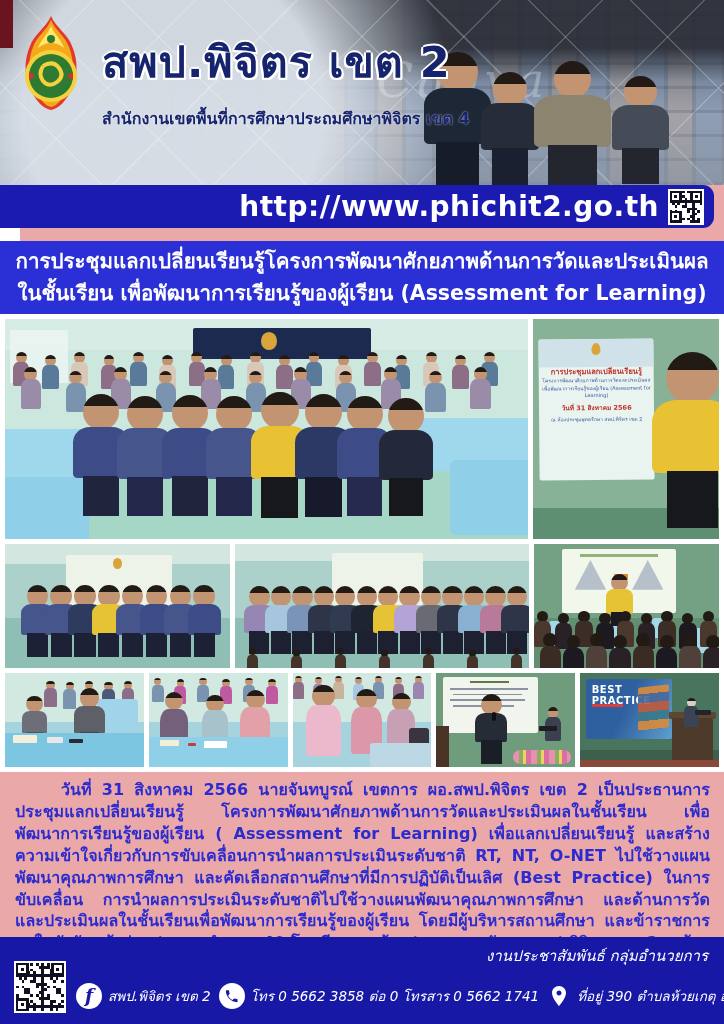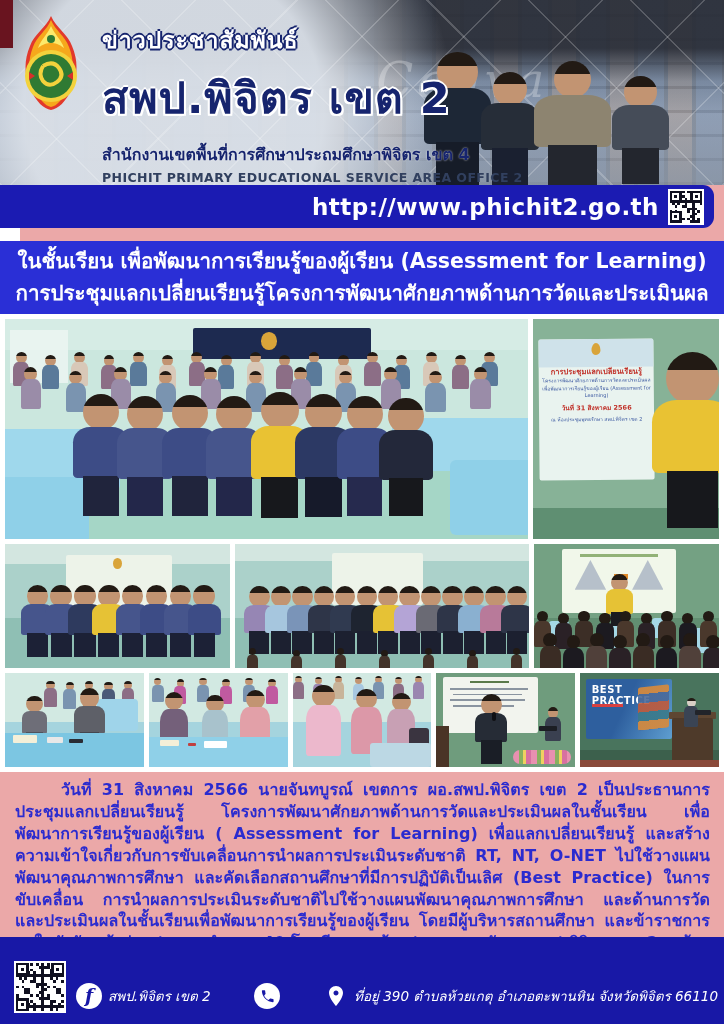--- a/index.html
+++ b/index.html
@@ -46,21 +46,21 @@
   .logo{position:absolute;left:16px;top:14px;z-index:3;}
 
   
   .date-bar{
     position:absolute;left:0;top:185px;width:714px;height:43px;
     background:#1b1bb2;border-radius:0 11px 11px 0;z-index:4;
   }
   .d-left{position:absolute;left:18px;top:0;height:100%;display:flex;align-items:center;
     color:#fff;font-size:19px;font-weight:500;}
   .d-right{position:absolute;right:10px;top:0;height:100%;display:flex;align-items:center;gap:9px;}
-  .url{color:#fff;font-size:23px;font-weight:bold;letter-spacing:.5px;}
+  .url{color:#fff;font-size:28px;font-weight:bold;letter-spacing:.5px;}
   .qr{background:#fff;padding:2px;position:relative;}
   .qr-sm{width:32px;height:32px;}
   .qr-lg{width:48px;height:48px;}
   .chip{position:absolute;left:0;top:228px;width:20px;height:13px;background:#fff;}
 
   
   .title-box{
     position:absolute;left:0;top:241px;width:724px;height:73px;background:#2a2fd6;
     display:flex;flex-direction:column;justify-content:center;align-items:center;z-index:2;
   }
@@ -163,24 +163,22 @@
       <path d="M35 2 C30 14 18 20 14 32 C8 46 8 60 14 74 C20 88 28 95 35 96 C42 95 50 88 56 74 C62 60 62 46 56 32 C52 20 40 14 35 2 Z" fill="#e2392b"></path>
       <path d="M35 6 C31 16 21 22 17 33 C12 45 12 60 17 72 C23 85 29 92 35 93 C41 92 47 85 53 72 C58 60 58 45 53 33 C49 22 39 16 35 6 Z" fill="#f6a81c"></path>
       <path d="M35 12 C32 20 25 25 22 34 C27 30 31 29 35 29 C39 29 43 30 48 34 C45 25 38 20 35 12 Z" fill="#fde96a"></path>
       <circle cx="35" cy="62" r="26" fill="#f3d23c"></circle>
       <circle cx="35" cy="62" r="22" fill="#2f7a33"></circle>
       <path d="M27 52 q10 -6 16 2 q6 8 -2 14 q-8 6 -14 -1 q-5 -7 0 -15" fill="none" stroke="#f3d23c" stroke-width="4"></path>
       <circle cx="35" cy="25" r="4" fill="#2f7a33"></circle>
       <path d="M13 58 l6 4 l-6 4 Z M57 58 l-6 4 l6 4 Z" fill="#d8302a"></path>
     </svg>
     <div class="h-text">
-      <div class="kicker">ข่าวประชาสัมพันธ์</div>
       <div class="orgname">สพป.พิจิตร เขต 2</div>
       <div class="sub-th">สำนักงานเขตพื้นที่การศึกษาประถมศึกษาพิจิตร เขต 4</div>
-      <div class="sub-en">PHICHIT PRIMARY EDUCATIONAL SERVICE AREA OFFICE 2</div>
     </div>
   </div>
 
   <div class="date-bar">
     <div class="d-right">
       <span class="url">http://www.phichit2.go.th</span>
       <div class="qr qr-sm" id="qr-top" style="display: grid; grid-template: repeat(13, 1fr) / repeat(13, 1fr);">
           <div style="background: rgb(16, 16, 32);"></div>
           <div style="background: rgb(255, 255, 255);"></div>
           <div style="background: rgb(255, 255, 255);"></div>
@@ -364,22 +362,22 @@
             <div class="abs" style="inset: 18%; background: rgb(255, 255, 255);">
               <div class="abs" style="inset: 30%; background: rgb(16, 16, 32);"></div>
             </div>
           </div>
         </div>
     </div>
   </div>
   <div class="chip"></div>
 
   <div class="title-box">
+    <div>การประชุมแลกเปลี่ยนเรียนรู้โครงการพัฒนาศักยภาพด้านการวัดและประเมินผล</div>
     <div>ในชั้นเรียน เพื่อพัฒนาการเรียนรู้ของผู้เรียน (Assessment for Learning)</div>
-    <div>การประชุมแลกเปลี่ยนเรียนรู้โครงการพัฒนาศักยภาพด้านการวัดและประเมินผล</div>
   </div>
 
   <div class="collage">
     <div class="c-row row1">
       <div class="photo ph1" id="ph1">
           <div class="abs" style="left: 1%; top: 5%; width: 11%; height: 24%; background: rgb(238, 246, 242); border-radius: 0px; opacity: 0.8;"></div>
           <div class="abs" style="left: 36%; top: 4%; width: 34%; height: 14%; background: rgb(29, 42, 80); border-radius: 2px; opacity: 1;"></div>
           <div class="abs" style="left: 49%; top: 6%; width: 3%; height: 8%; background: rgb(217, 164, 58); border-radius: 50%; opacity: 1;"></div>
           <div class="abs" style="left: 1.5%; top: 15%; width: 16.56px; height: 36px;">
             <div class="abs" style="left: 50%; margin-left: -5.4px; top: 0px; width: 10.8px; height: 10.8px; border-radius: 50%; background: linear-gradient(rgb(34, 26, 20) 0px, rgb(34, 26, 20) 34%, rgb(194, 148, 114) 34%);"></div>
@@ -942,20 +940,21 @@
           <div class="abs" style="left: 0%; top: 93%; width: 100%; height: 7%; background: rgb(138, 74, 58); border-radius: 0px; opacity: 1;"></div>
         </div>
     </div>
   </div>
 
   <div class="article">
     <p>วันที่ 31 สิงหาคม 2566 นายจันทบูรณ์ เขตการ ผอ.สพป.พิจิตร เขต 2 เป็นประธานการประชุมแลกเปลี่ยนเรียนรู้ โครงการพัฒนาศักยภาพด้านการวัดและประเมินผลในชั้นเรียน เพื่อพัฒนาการเรียนรู้ของผู้เรียน ( Assessment for Learning) เพื่อแลกเปลี่ยนเรียนรู้ และสร้างความเข้าใจเกี่ยวกับการขับเคลื่อนการนำผลการประเมินระดับชาติ RT, NT, O-NET ไปใช้วางแผนพัฒนาคุณภาพการศึกษา และคัดเลือกสถานศึกษาที่มีการปฏิบัติเป็นเลิศ (Best Practice) ในการขับเคลื่อน การนำผลการประเมินระดับชาติไปใช้วางแผนพัฒนาคุณภาพการศึกษา และด้านการวัดและประเมินผลในชั้นเรียนเพื่อพัฒนาการเรียนรู้ของผู้เรียน โดยมีผู้บริหารสถานศึกษา และข้าราชการครูในสังกัด เข้าร่วมประชุม จำนวน 40 โรงเรียน ณ ห้องประชุมพุทธรักษา สพป.พิจิตร เขต 2 ต.ห้วยเกตุ อ.ตะพานหิน จ.พิจิตร</p>
   </div>
 
   <div class="footer">
+    <div class="dept">งานประชาสัมพันธ์ กลุ่มอำนวยการ</div>
     <div class="qr qr-lg fqr" id="qr-foot" style="display: grid; grid-template: repeat(17, 1fr) / repeat(17, 1fr);">
         <div style="background: rgb(16, 16, 32);"></div>
         <div style="background: rgb(255, 255, 255);"></div>
         <div style="background: rgb(255, 255, 255);"></div>
         <div style="background: rgb(255, 255, 255);"></div>
         <div style="background: rgb(255, 255, 255);"></div>
         <div style="background: rgb(16, 16, 32);"></div>
         <div style="background: rgb(255, 255, 255);"></div>
         <div style="background: rgb(16, 16, 32);"></div>
         <div style="background: rgb(255, 255, 255);"></div>
@@ -1259,20 +1258,21 @@
       <div class="c-item grow">
         <span class="fb-circ"></span>
         <span>สพป.พิจิตร เขต 2</span>
       </div>
       <div class="c-item grow">
         <span class="ph-circ">
           <svg width="15" height="15" viewBox="0 0 24 24">
               <path fill="#1818a6" d="M6.6 10.8c1.5 3 3.9 5.4 6.9 6.9l2.3-2.3c.3-.3.7-.4 1.1-.2 1.2.4 2.5.6 3.8.6.6 0 1 .4 1 1V20c0 .6-.4 1-1 1C11.6 21 3 12.4 3 2.9 3 2.4 3.4 2 4 2h3.3c.6 0 1 .4 1 1 0 1.3.2 2.6.6 3.8.1.4 0 .8-.2 1.1L6.6 10.8z"></path>
             </svg>
         </span>
+        <span>โทร 0 5662 3858 ต่อ 0 โทรสาร 0 5662 1741</span>
       </div>
       <div class="c-item">
         <span class="pin-wrap">
           <svg width="24" height="26" viewBox="0 0 24 24">
               <path fill="#fff" d="M12 2C8.1 2 5 5.1 5 9c0 5.2 7 13 7 13s7-7.8 7-13c0-3.9-3.1-7-7-7zm0 9.5c-1.4 0-2.5-1.1-2.5-2.5S10.6 6.5 12 6.5s2.5 1.1 2.5 2.5-1.1 2.5-2.5 2.5z"></path>
             </svg>
         </span>
         <span>ที่อยู่ 390 ตำบลห้วยเกตุ อำเภอตะพานหิน จังหวัดพิจิตร 66110</span>
       </div>
     </div>

